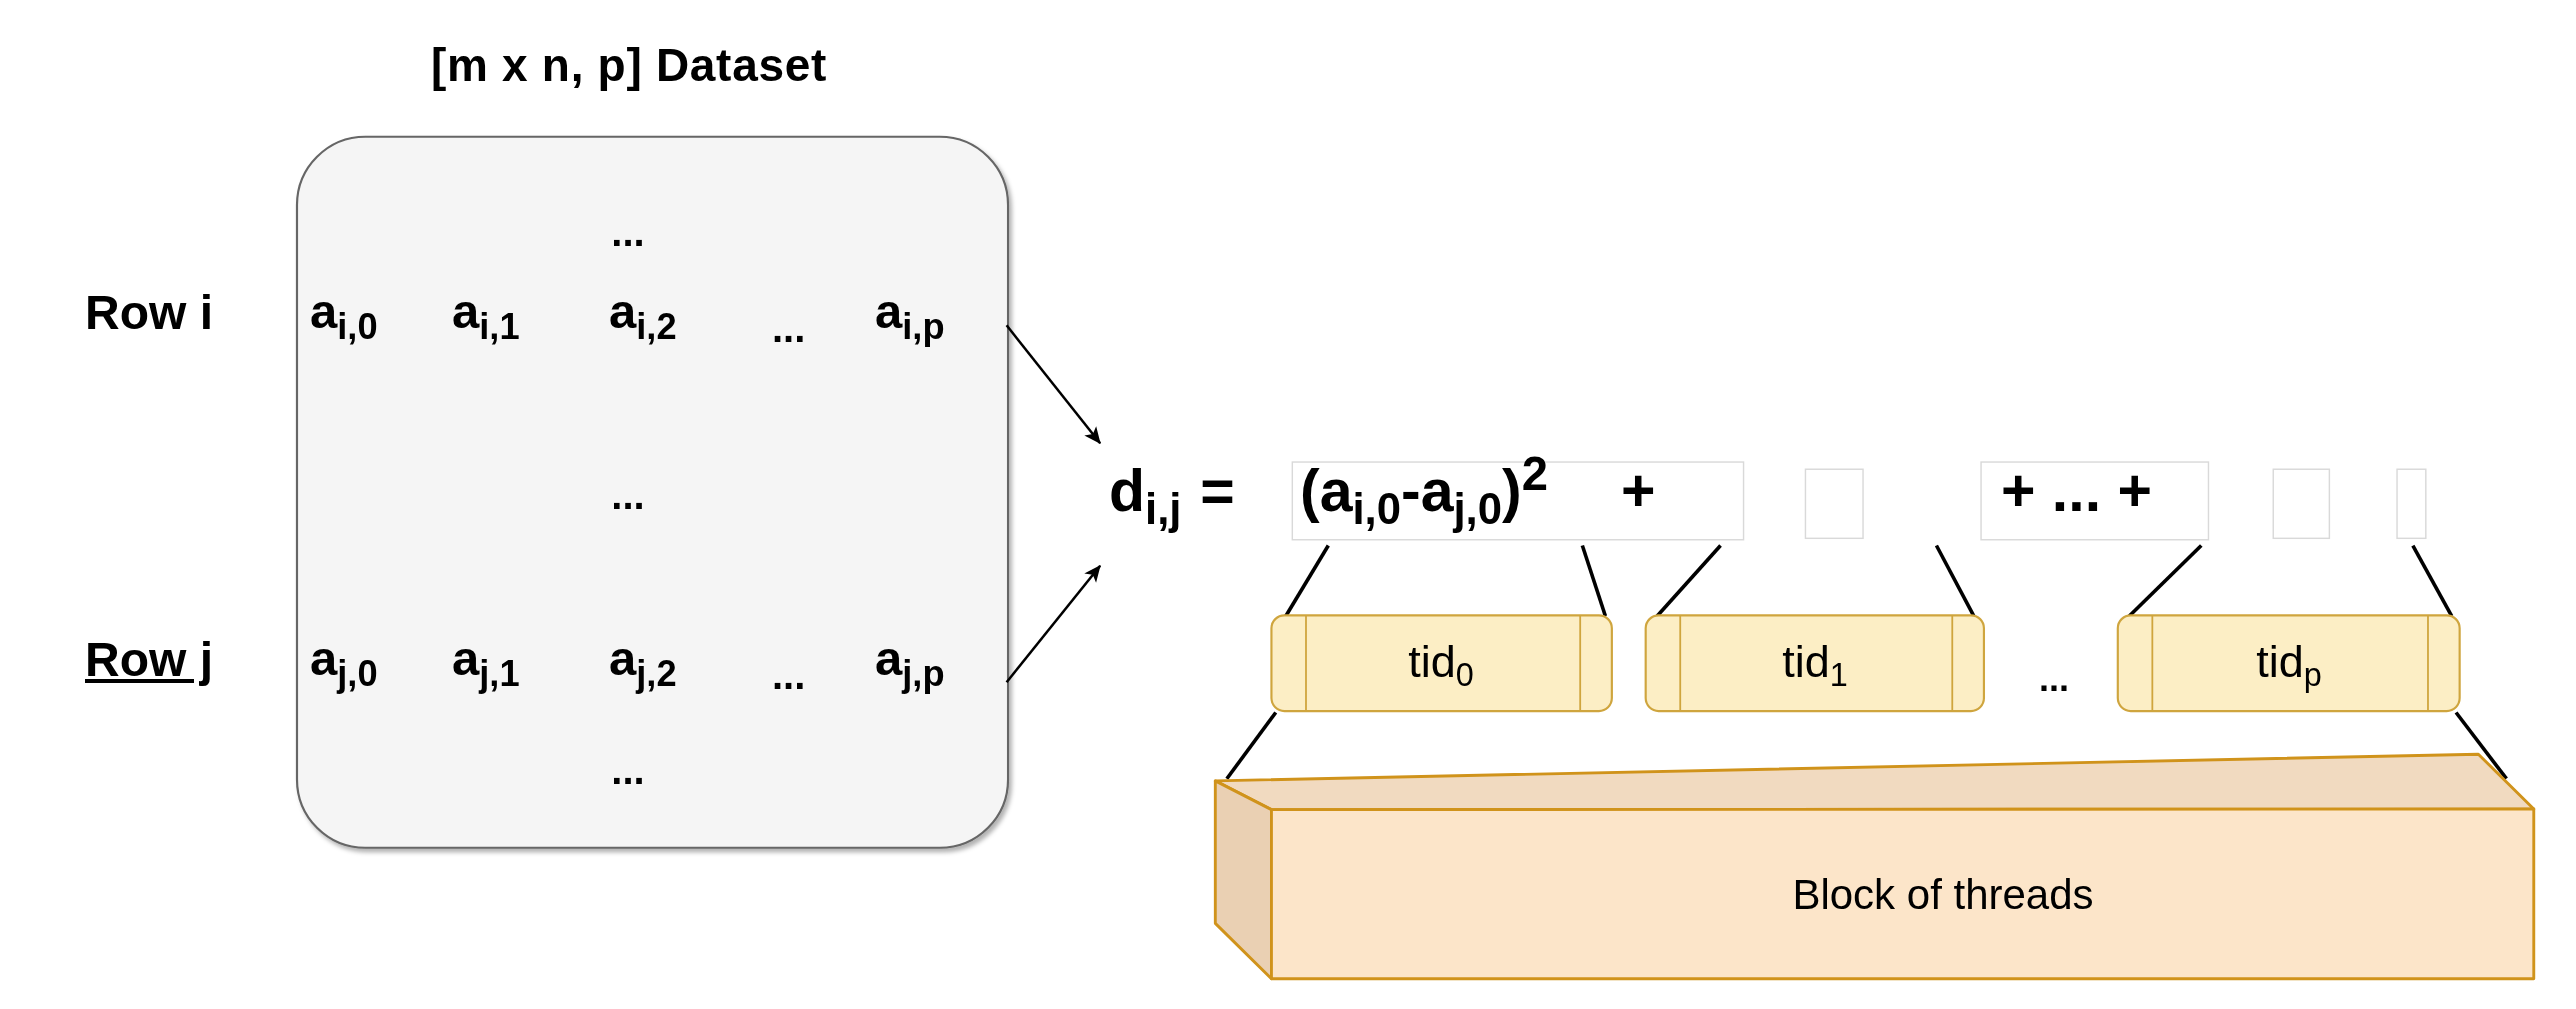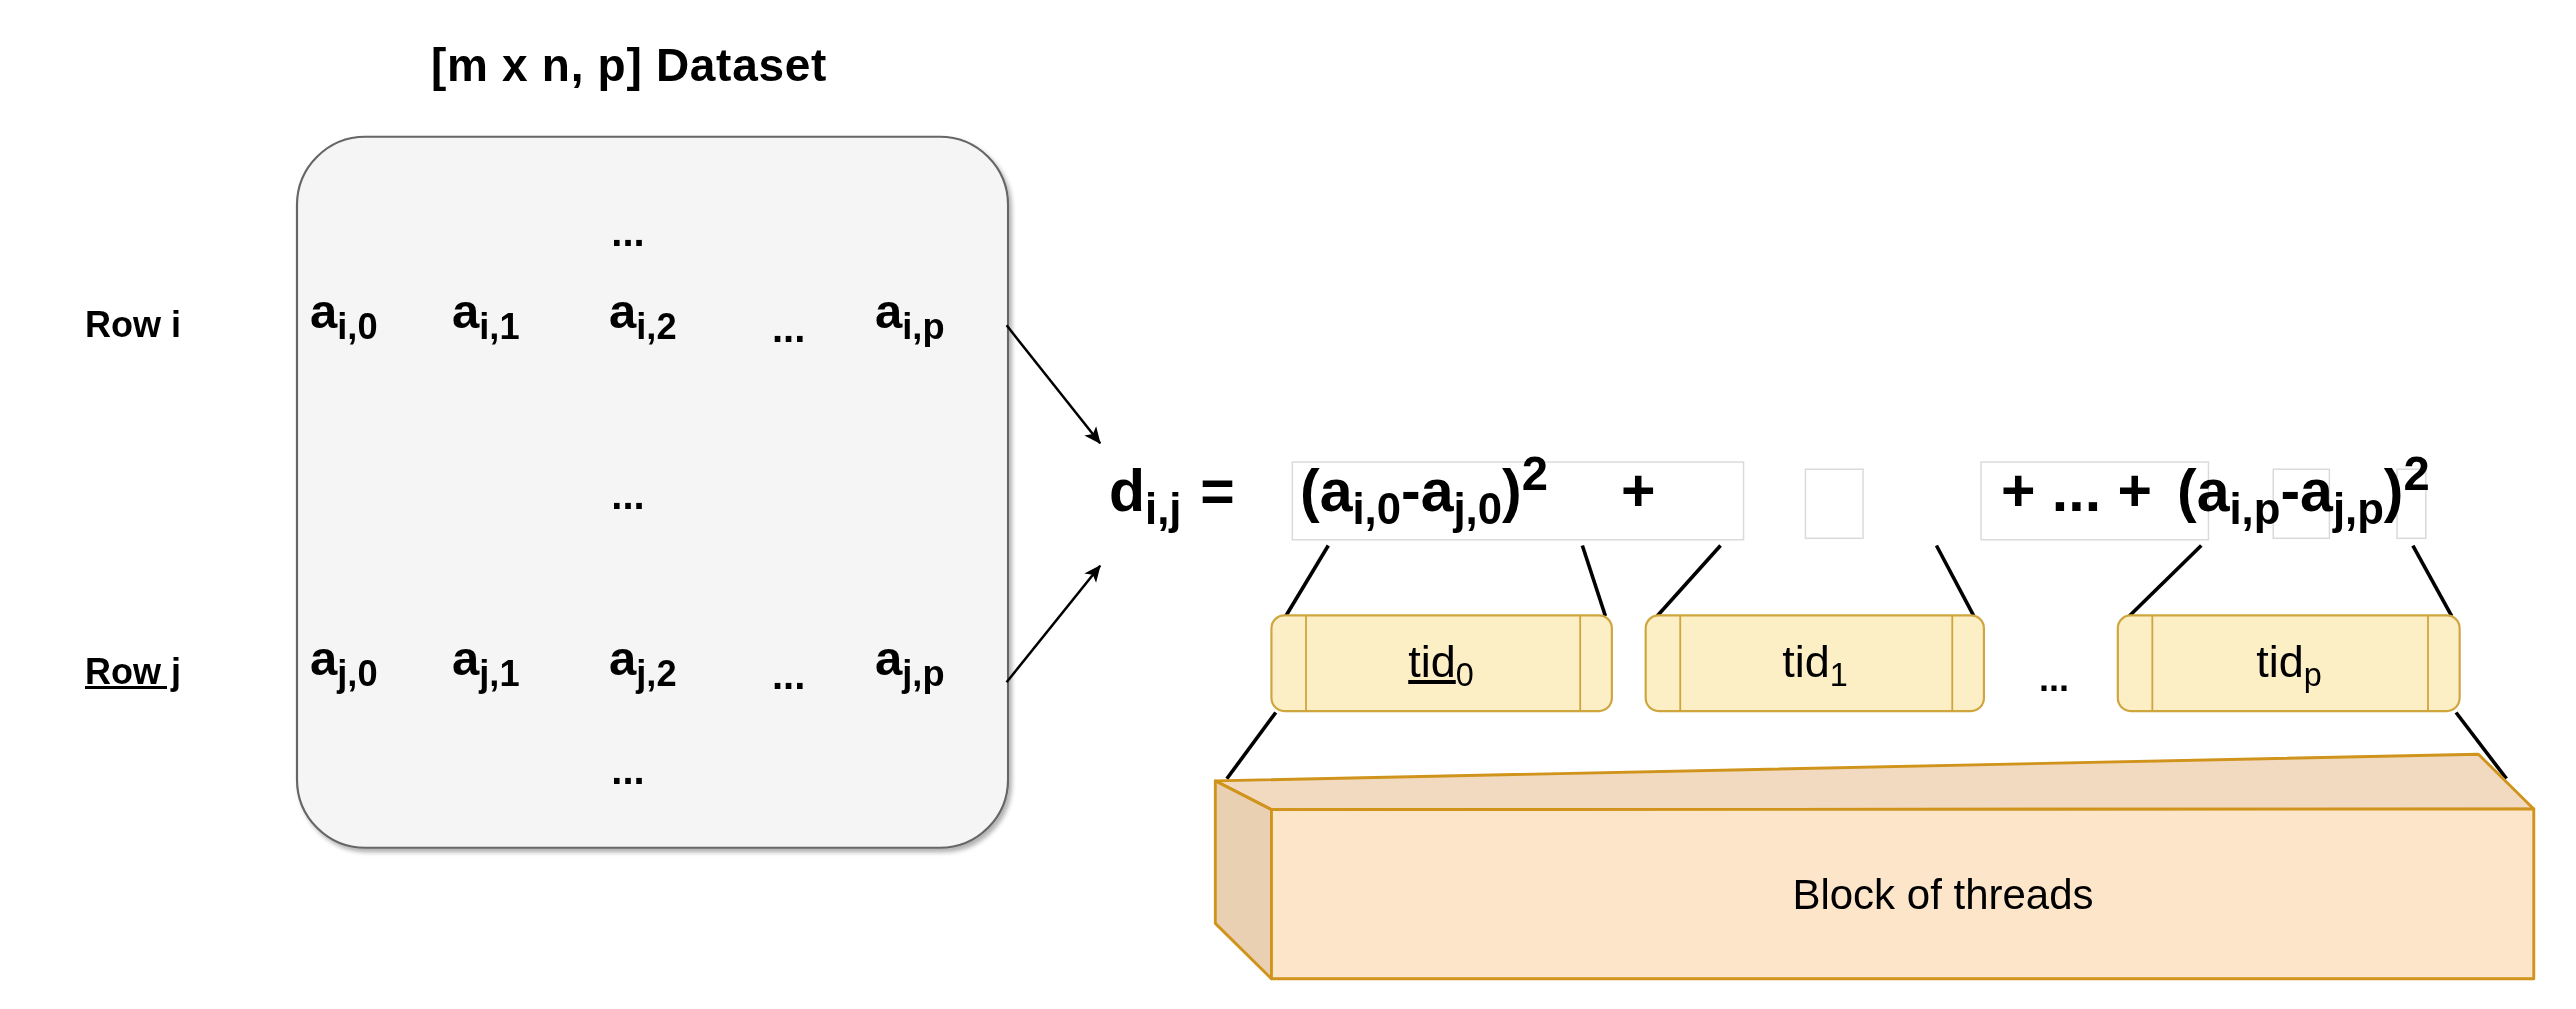--- a/index.html
+++ b/index.html
@@ -9,21 +9,21 @@
   }
   .stage svg { position:absolute; left:0; top:0; }
   .t { position:absolute; white-space:nowrap; line-height:1; }
   .b { font-weight:700; }
   .cx { transform:translateX(-50%); }
   
   .sb { font-size:0.74em; position:relative; top:0.30em; letter-spacing:0; }
   .sp { font-size:0.80em; position:relative; top:-0.44em; }
   
   .title { font-size:46px; letter-spacing:0.7px; }
-  .rowlabel { font-size:36px;margin-top:18px; }
+  .rowlabel { font-size:48px; }
   .cell { font-size:49px; }
   .dots-lg { font-size:40px; }
   .dots-row { font-size:40px; }
   
   .fchunk { font-size:59px; font-weight:700; }
   .feq { margin-left:18.7px; }
   
   .tidlabel { font-size:45px; font-weight:400; }
   .tidlabel .sb { font-size:0.72em; top:0.28em; }
   .tid-dots { font-size:36px; }
@@ -113,23 +113,22 @@
 
   <div class="t fchunk" style="left:1109px; top:462px;"><span>d</span><span class="sb">i,j</span><span class="feq">=</span></div>
 
   <div class="t fchunk" style="left:1300px; top:462px;"><span>(a</span><span class="sb">i,0</span><span>-a</span><span class="sb">j,0</span><span>)</span><span class="sp">2</span></div>
 
   <div class="t fchunk" style="left:1621px; top:462px;">+</div>
 
 
   <div class="t fchunk" style="left:2001px; top:462px;">+ ... +</div>
 
-  <div class="t fchunk" style="left:2177px; top:462px;"><span>(a</span><span class="sb">i,p</span><span>-a</span><span class="sb">j,p</span><span>)</span><span class="sp">2</span></div>
 
-  <div class="t tidlabel cx" style="left:1441px; top:639px;text-decoration:underline;"><span>tid</span><span class="sb">0</span></div>
+  <div class="t tidlabel cx" style="left:1441px; top:639px;"><span>tid</span><span class="sb">0</span></div>
   <div class="t tidlabel cx" style="left:1815px; top:639px;"><span>tid</span><span class="sb">1</span></div>
   <div class="t tidlabel cx" style="left:2289px; top:639px;"><span>tid</span><span class="sb">p</span></div>
 
   <div class="t b tid-dots cx" style="left:2054px; top:661px;">...</div>
 
   <div class="t blocklabel cx" style="left:1903px; top:874px;">Block of threads</div>
 
 </div>
 
 

